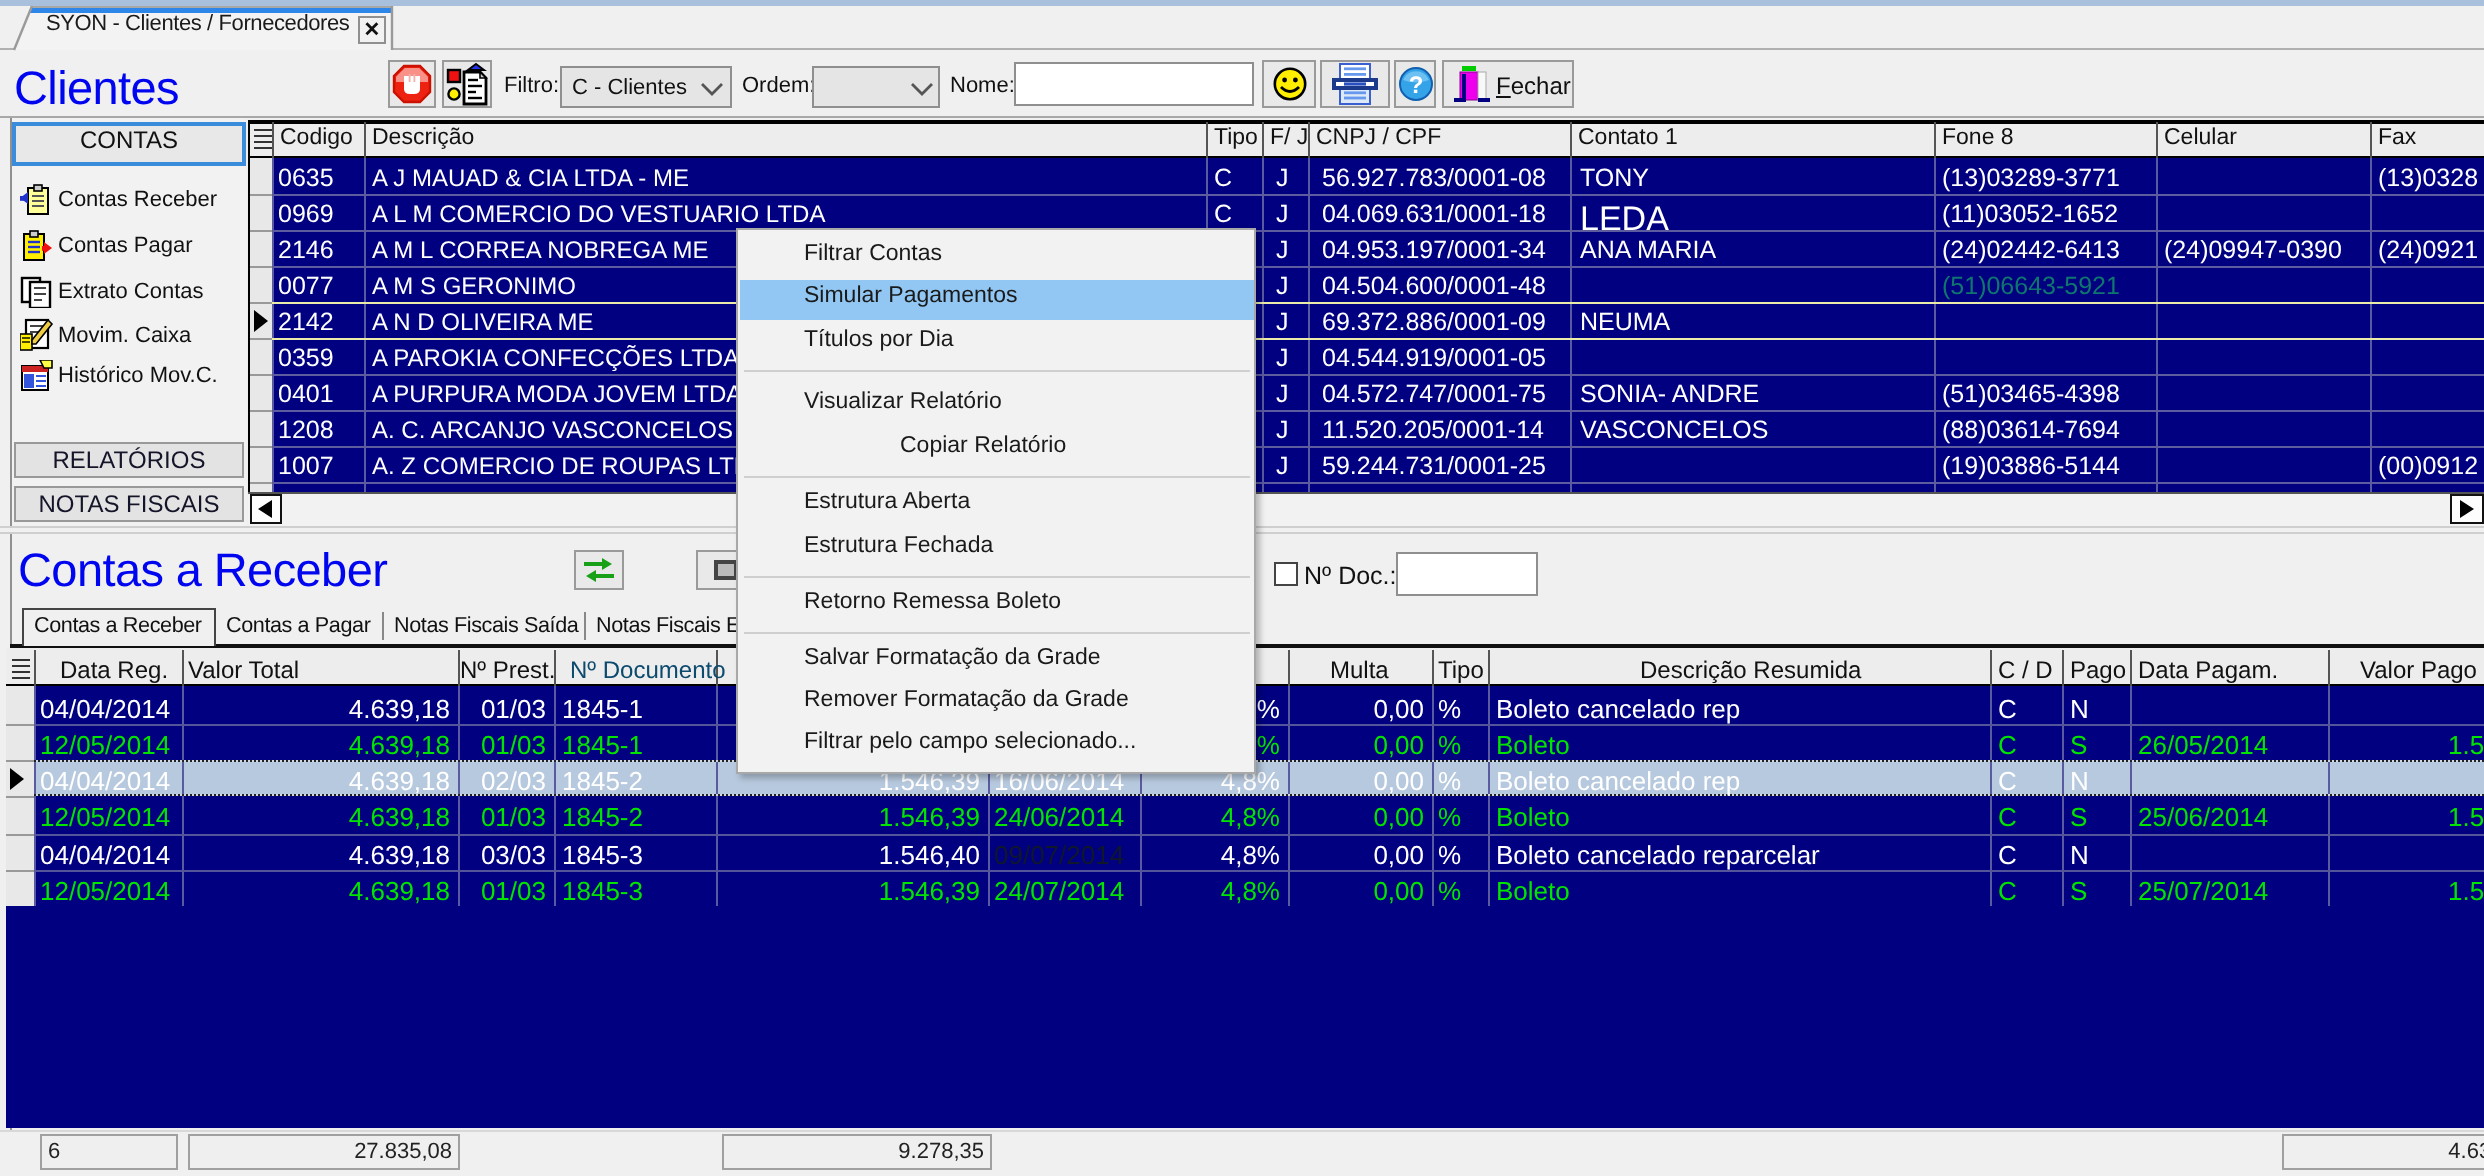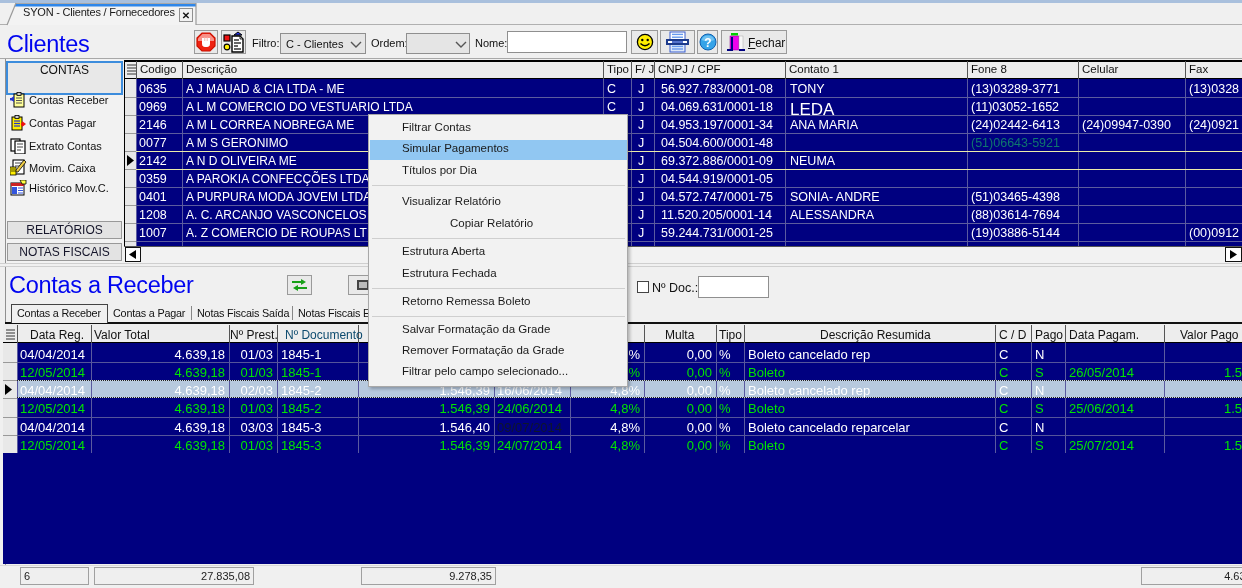--- a/index.html
+++ b/index.html
@@ -99,21 +99,21 @@
   <rect x="13" y="4" width="4" height="14" fill="#f8f8f8" stroke="#aaa" stroke-width="0.5"></rect>
   <path d="M1,18 L6,18 L6,5" fill="none" stroke="#000080" stroke-width="2"></path>
   <line x1="13" y1="18" x2="19" y2="18" stroke="#000080" stroke-width="2"></line>
 </svg>
 <div class="txt" style="left:748px;top:36px;font-size:12px;color:#111;"><span style="text-decoration:underline;">F</span>echar</div>
 
 <div class="abs" style="left:0;top:58px;width:1242px;height:1px;background:#a8a8a8;"></div>
 
 <div class="abs" style="left:5px;top:59px;width:1px;height:526px;background:#909090;"></div>
 <div class="abs" style="left:6px;top:59px;width:117px;height:204px;background:#f2f2f2;"></div>
-<div class="abs" style="left:6px;top:61px;width:117px;height:34px;background:#e8e8e8;border:2px solid #3c8cdc;color:#111;font-size:12px;text-align:center;line-height:14px;">CONTAS</div>
+<div class="abs" style="left:6px;top:61px;width:117px;height:22px;background:#e8e8e8;border:2px solid #3c8cdc;color:#111;font-size:12px;text-align:center;line-height:14px;">CONTAS</div>
 
 <div class="txt" style="left:29px;top:94px;font-size:11px;color:#111;">Contas Receber</div>
 <div class="txt" style="left:29px;top:117px;font-size:11px;color:#111;">Contas Pagar</div>
 <div class="txt" style="left:29px;top:140px;font-size:11px;color:#111;">Extrato Contas</div>
 <div class="txt" style="left:29px;top:162px;font-size:11px;color:#111;">Movim. Caixa</div>
 <div class="txt" style="left:29px;top:182px;font-size:11px;color:#111;">Histórico Mov.C.</div>
 
 <svg class="abs" style="left:10px;top:92px;" width="16" height="16" viewBox="0 0 16 16">
   <rect x="4" y="2" width="10" height="13" fill="#ffff99" stroke="#000" stroke-width="1"></rect>
   <rect x="7" y="0.5" width="4" height="3" fill="#ccc" stroke="#000" stroke-width="0.8"></rect>
@@ -274,21 +274,21 @@
       <div class="txt" style="left:607px;top:190px;font-size:12.5px;color:#fff;">C</div>
       <div class="txt" style="left:638px;top:190px;font-size:12.5px;color:#fff;">J</div>
       <div class="txt" style="left:661px;top:190px;font-size:12.5px;color:#fff;">04.572.747/0001-75</div>
       <div class="txt" style="left:790px;top:190px;font-size:12.5px;color:#fff;">SONIA- ANDRE</div>
       <div class="txt" style="left:971px;top:190px;font-size:12.5px;color:#fff;">(51)03465-4398</div>
       <div class="txt" style="left:139px;top:208px;font-size:12.5px;color:#fff;">1208</div>
       <div class="txt" style="left:186px;top:208px;font-size:12px;color:#fff;">A. C. ARCANJO VASCONCELOS</div>
       <div class="txt" style="left:607px;top:208px;font-size:12.5px;color:#fff;">C</div>
       <div class="txt" style="left:638px;top:208px;font-size:12.5px;color:#fff;">J</div>
       <div class="txt" style="left:661px;top:208px;font-size:12.5px;color:#fff;">11.520.205/0001-14</div>
-      <div class="txt" style="left:790px;top:208px;font-size:12.5px;color:#fff;">ALESSANDRA</div>
+      <div class="txt" style="left:790px;top:208px;font-size:12.5px;color:#fff;">VASCONCELOS</div>
       <div class="txt" style="left:971px;top:208px;font-size:12.5px;color:#fff;">(88)03614-7694</div>
       <div class="txt" style="left:139px;top:226px;font-size:12.5px;color:#fff;">1007</div>
       <div class="txt" style="left:186px;top:226px;font-size:12px;color:#fff;">A. Z COMERCIO DE ROUPAS LTDA</div>
       <div class="txt" style="left:607px;top:226px;font-size:12.5px;color:#fff;">C</div>
       <div class="txt" style="left:638px;top:226px;font-size:12.5px;color:#fff;">J</div>
       <div class="txt" style="left:661px;top:226px;font-size:12.5px;color:#fff;">59.244.731/0001-25</div>
       <div class="txt" style="left:971px;top:226px;font-size:12.5px;color:#fff;">(19)03886-5144</div>
       <div class="txt" style="left:1189px;top:226px;font-size:12.5px;color:#fff;">(00)0912</div>
     </div>
 
@@ -473,21 +473,21 @@
       <div class="txt" style="left:719px;top:438px;font-size:13px;color:#00e400;">%</div>
       <div class="txt" style="left:748px;top:438px;font-size:13px;color:#00e400;">Boleto</div>
       <div class="txt" style="left:999px;top:438px;font-size:13px;color:#00e400;">C</div>
       <div class="txt" style="left:1035px;top:438px;font-size:13px;color:#00e400;">S</div>
       <div class="txt" style="left:1069px;top:438px;font-size:13px;color:#00e400;">25/07/2014</div>
       <div class="txt" style="left:1224px;top:438px;font-size:13px;color:#00e400;">1.546,39</div>
     </div>
 
 <div class="abs" style="left:0;top:565px;width:1242px;height:23px;background:#f0f0f0;border-top:1px solid #d8d8d8;"></div>
 <div class="abs" style="left:20px;top:567px;width:69px;height:18px;background:#efefef;border:1px solid #a0a0a0;font-size:11px;color:#222;line-height:17px;padding-left:3px;">6</div>
-<div class="abs" style="left:94px;top:567px;width:160px;height:18px;background:#efefef;border:1px solid #a0a0a0;font-size:11px;color:#222;line-height:17px;text-align:right;padding-right:3px;">27.835,08</div>
+<div class="abs" style="left:94px;top:567px;width:136px;height:18px;background:#efefef;border:1px solid #a0a0a0;font-size:11px;color:#222;line-height:17px;text-align:right;padding-right:3px;">27.835,08</div>
 <div class="abs" style="left:361px;top:567px;width:135px;height:18px;background:#efefef;border:1px solid #a0a0a0;font-size:11px;color:#222;line-height:17px;text-align:right;padding-right:3px;">9.278,35</div>
 <div class="abs" style="left:1141px;top:567px;width:130px;height:18px;background:#efefef;border:1px solid #a0a0a0;font-size:11px;color:#222;line-height:17px;text-align:right;padding-right:3px;">4.639,18</div>
 
 <div id="ctxmenu">
       <div class="abs" style="left:368px;top:114px;width:260px;height:273px;background:#f2f2f2;border:1px solid #a8a8a8;box-shadow:2px 2px 3px rgba(0,0,0,0.25);"></div>
       <div class="abs" style="left:369.5px;top:139.5px;width:257px;height:20.5px;background:#91c7f2;"></div>
       <div class="txt" style="left:402px;top:120.5px;font-size:11.5px;color:#1a1a1a;">Filtrar Contas</div>
       <div class="txt" style="left:402px;top:142px;font-size:11.5px;color:#1a1a1a;">Simular Pagamentos</div>
       <div class="txt" style="left:402px;top:164px;font-size:11.5px;color:#1a1a1a;">Títulos por Dia</div>
       <div class="txt" style="left:402px;top:194.5px;font-size:11.5px;color:#1a1a1a;">Visualizar Relatório</div>

